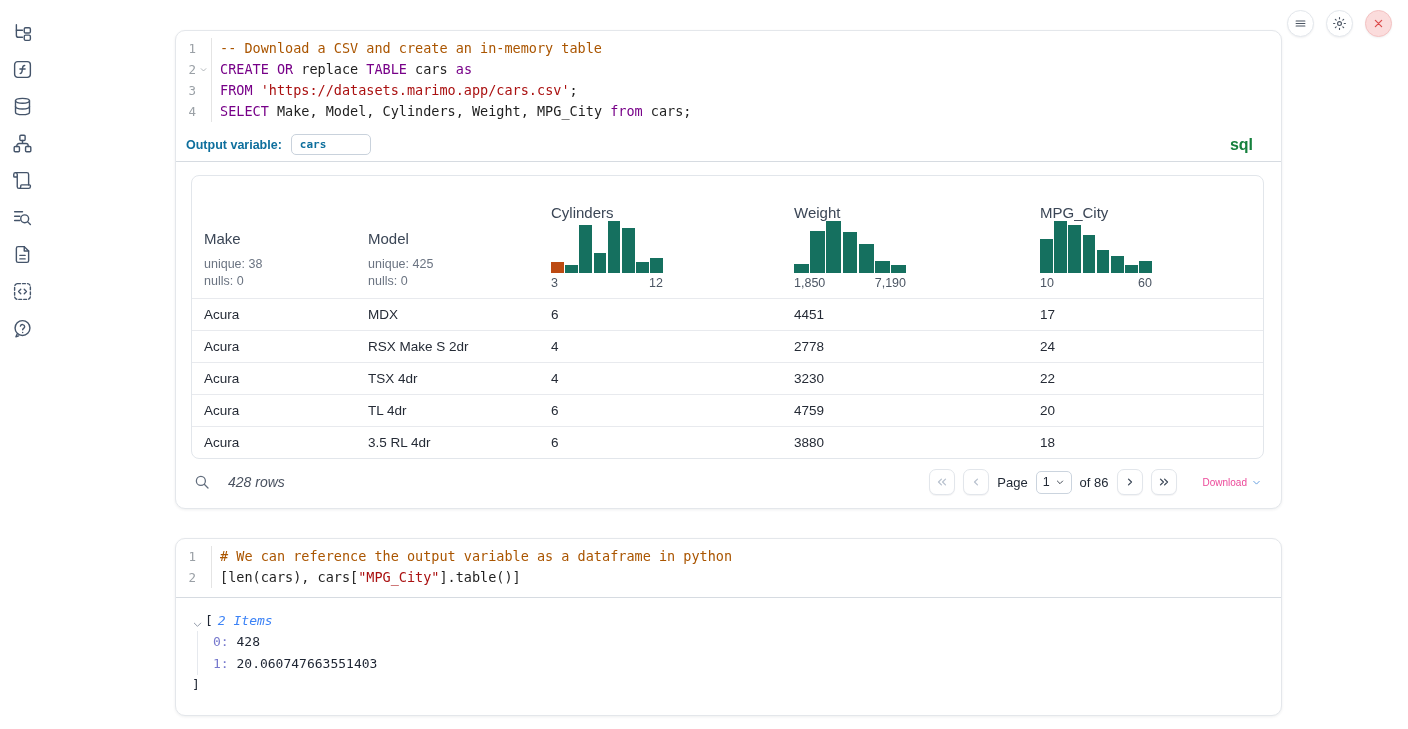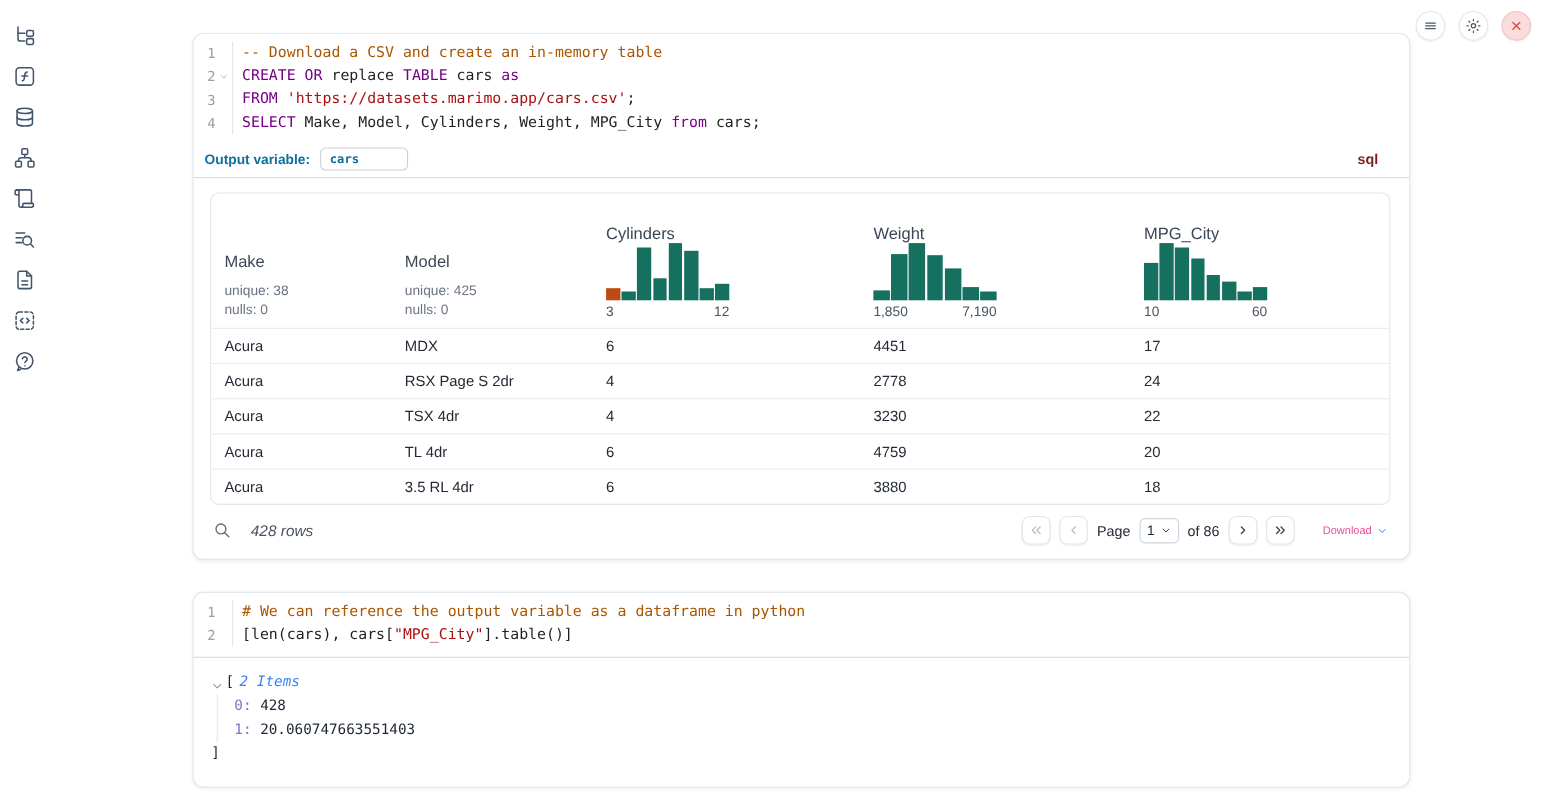--- a/index.html
+++ b/index.html
@@ -28,21 +28,21 @@
   .gutter-fold { flex:none; width:15px; display:flex; align-items:center; justify-content:center; color:#9aa0a6; }
   .gutter-fold svg { width:9px; height:9px; stroke:#9aa0a6; fill:none; stroke-width:2; }
   .code-content { flex:1; border-left:1px solid #e4e4e4; padding-left:8px; white-space:pre; color:#1f1f1f; }
   .tok-kw { color:#770088; }
   .tok-str { color:#aa1111; }
   .tok-comment { color:#aa5500; }
 
   .outvar-row { display:flex; align-items:center; padding:5px 28px 6px 10px; border-bottom:1px solid #d6dbe1; }
   .outvar-label { font-size:12.5px; font-weight:bold; color:#0e6f9d; }
   .outvar-input { margin-left:9px; width:80px; height:21px; border:1px solid #c9d2dc; border-radius:5px; padding:0 8px; font-family:"DejaVu Sans Mono","Liberation Mono",monospace; font-size:11px; font-weight:bold; color:#0e6f9d; outline:none; }
-  .lang-badge { margin-left:auto; font-size:13px; font-weight:bold; color:#7f1d1d; cursor:pointer; }
+  .lang-badge { margin-left:auto; font-size:16px; font-weight:bold; color:#15803d; cursor:pointer; }
 
   .output-section { padding:13px 17px 12px 15px; }
 
   
   .table-card { border:1px solid #e2e6eb; border-radius:8px; overflow:hidden; }
   .thead { display:flex; height:122px;align-items:flex-end; }
   .th { padding:12px 12px 8px 12px; display:flex; flex-direction:column; }
   .th-title { font-size:15px; color:#3b4656; }
   .th-stats { margin-top:9px; font-size:12.5px; color:#6b7482; line-height:17px; }
   .hist-wrap { margin-top:auto; width:112px; }
@@ -264,21 +264,21 @@
         <div id="tbody">
             <div class="trow">
               <div class="td" style="width: 164px; flex: 0 0 auto;">Acura</div>
               <div class="td" style="width: 183px; flex: 0 0 auto;">MDX</div>
               <div class="td" style="width: 243px; flex: 0 0 auto;">6</div>
               <div class="td" style="width: 246px; flex: 0 0 auto;">4451</div>
               <div class="td" style="flex: 1 1 0%;">17</div>
             </div>
             <div class="trow">
               <div class="td" style="width: 164px; flex: 0 0 auto;">Acura</div>
-              <div class="td" style="width: 183px; flex: 0 0 auto;">RSX Page S 2dr</div>
+              <div class="td" style="width: 183px; flex: 0 0 auto;">RSX Make S 2dr</div>
               <div class="td" style="width: 243px; flex: 0 0 auto;">4</div>
               <div class="td" style="width: 246px; flex: 0 0 auto;">2778</div>
               <div class="td" style="flex: 1 1 0%;">24</div>
             </div>
             <div class="trow">
               <div class="td" style="width: 164px; flex: 0 0 auto;">Acura</div>
               <div class="td" style="width: 183px; flex: 0 0 auto;">TSX 4dr</div>
               <div class="td" style="width: 243px; flex: 0 0 auto;">4</div>
               <div class="td" style="width: 246px; flex: 0 0 auto;">3230</div>
               <div class="td" style="flex: 1 1 0%;">22</div>

